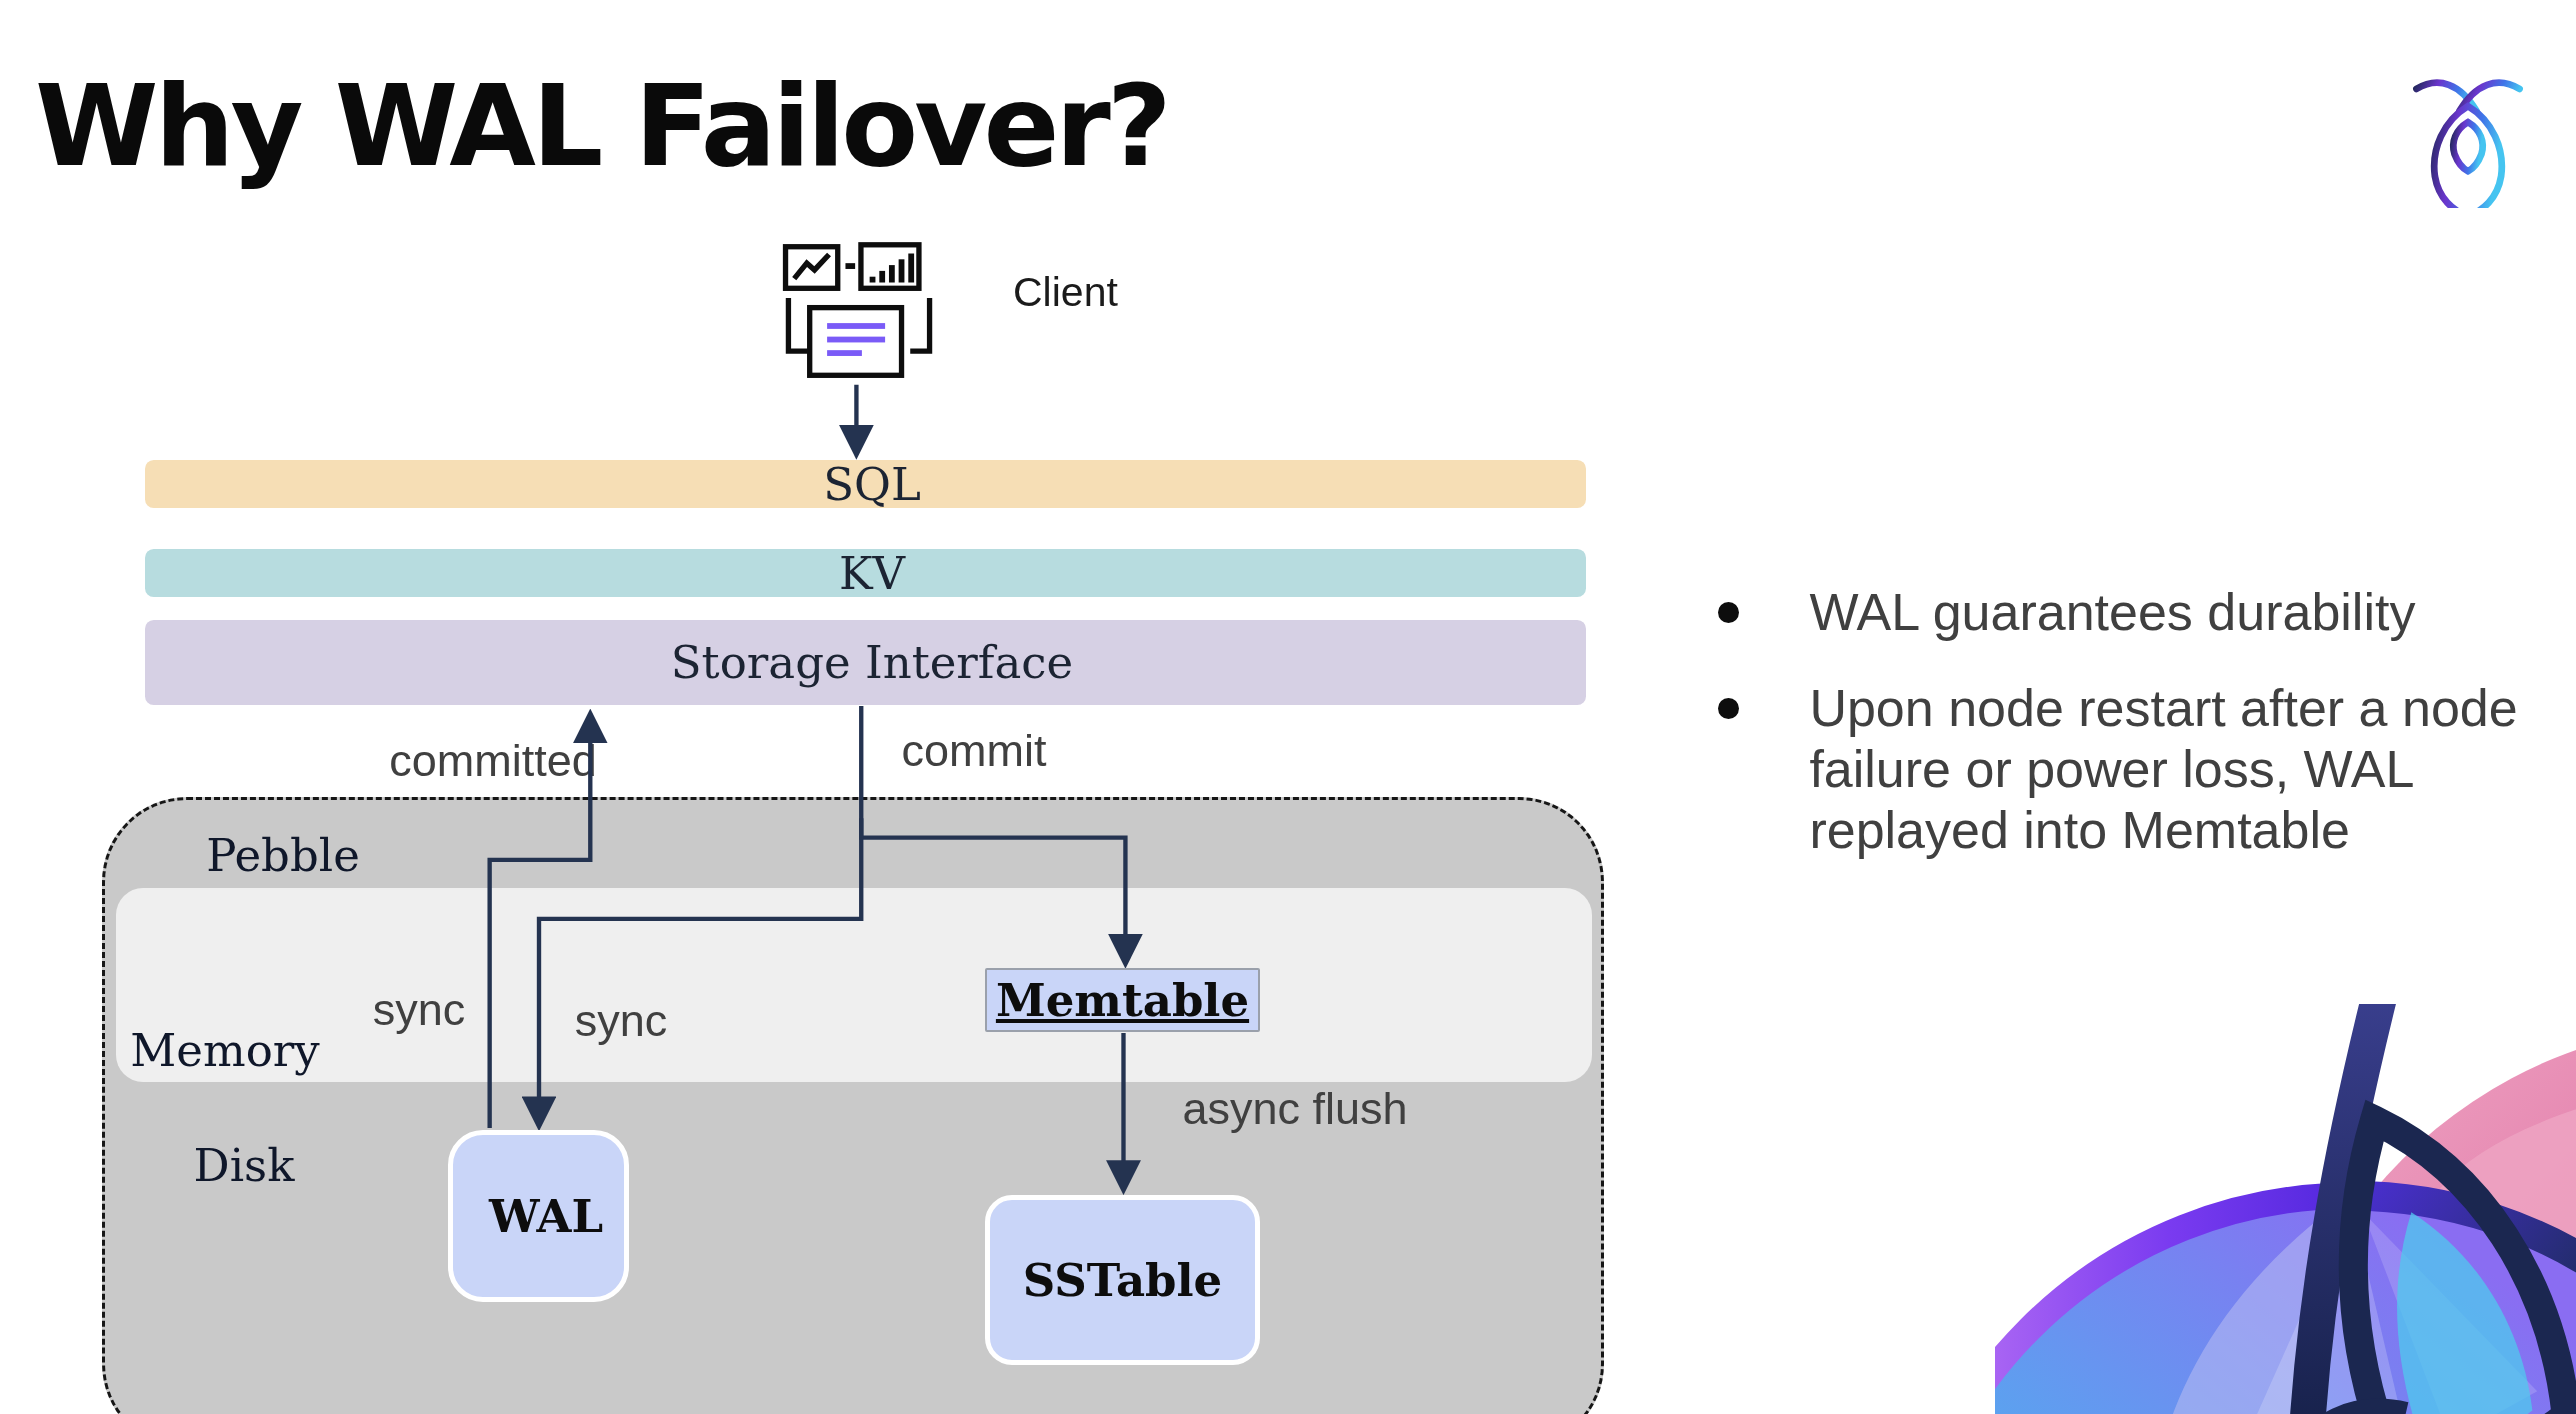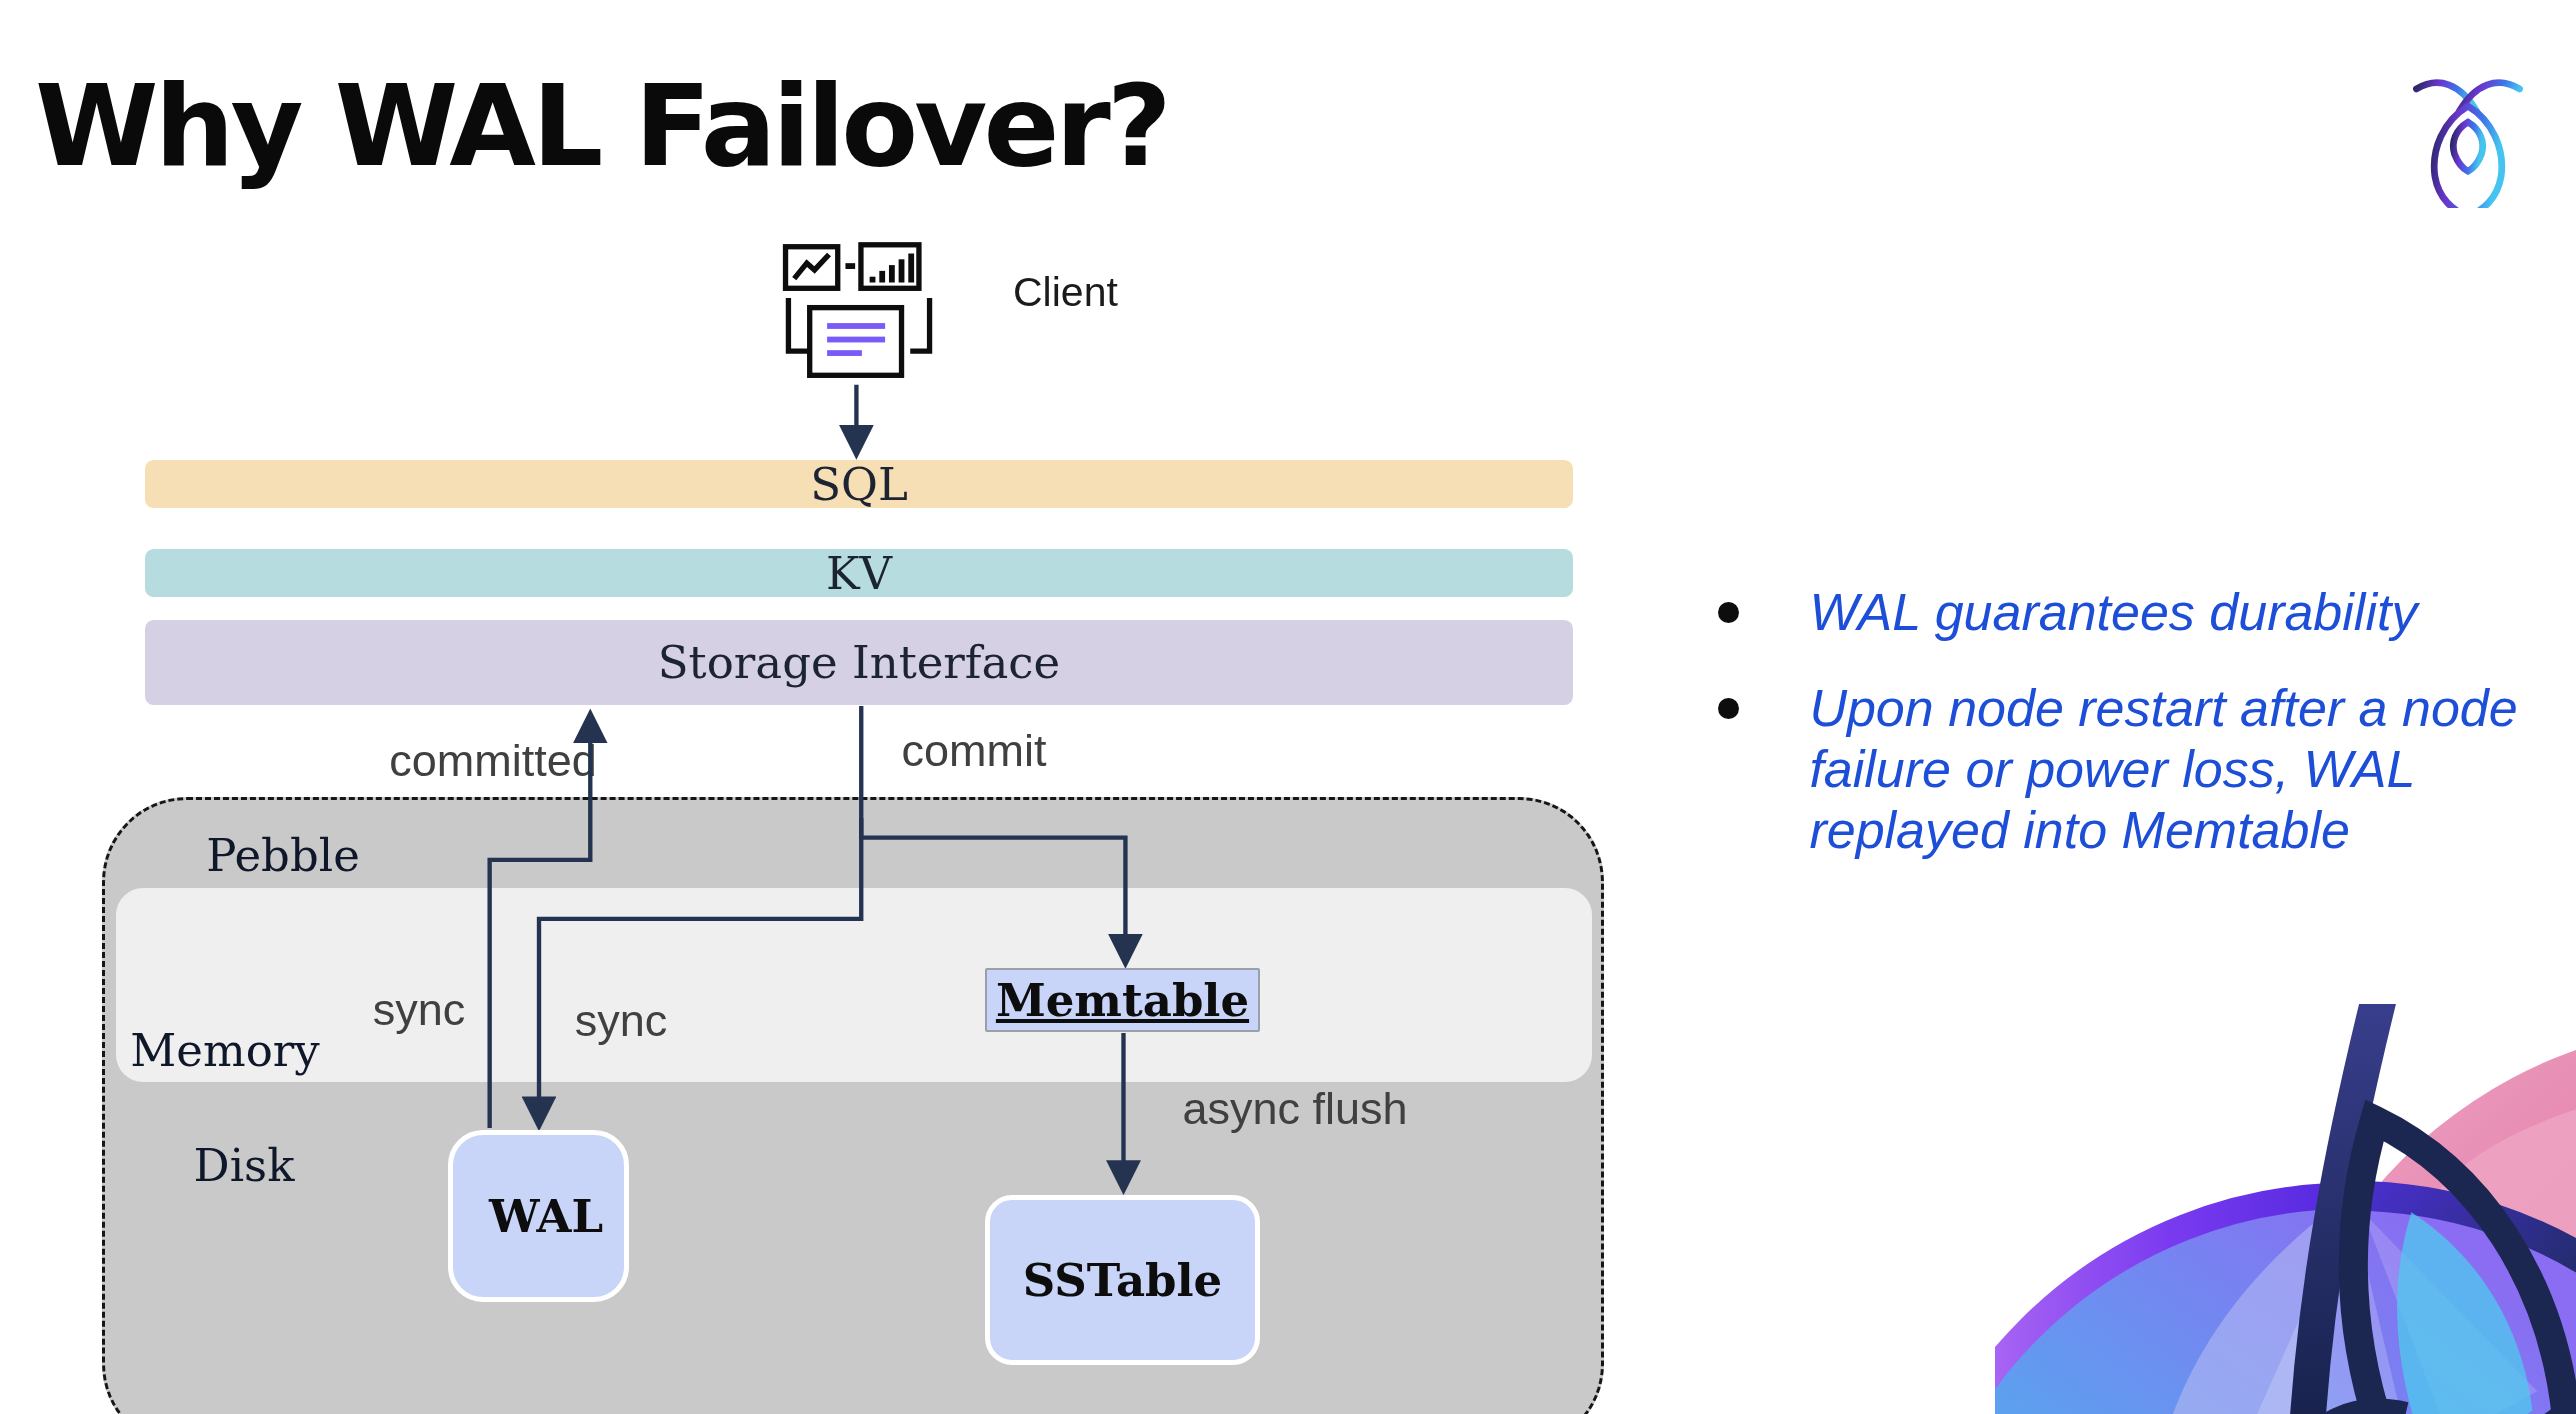--- a/index.html
+++ b/index.html
@@ -10,21 +10,21 @@
   
   .title{left:35px;top:17.4px;font-family:"DejaVu Sans",sans-serif;font-weight:bold;
          font-size:112px;letter-spacing:-3.9px;color:#0a0a0a;white-space:nowrap;}
 
   
   .sans-label{font-size:39px;color:#1b1b1b;white-space:nowrap;}
   .client-label{left:1013px;top:225px;font-size:41px;}
 
   
   .bar{left:145px;width:1428px;border-radius:8.7px;display:flex;align-items:center;justify-content:center;
-       font-family:"DejaVu Serif",serif;font-size:45px;color:#1c2433;}
+       font-family:"DejaVu Serif",serif;font-size:45px;color:#1c2433;padding-left:13px;}
   .bar-sql{top:416px;height:48px;background:#f6deb5;}
   .bar-kv{top:505px;height:48px;background:#b7dcdf;text-align:right;}
   .bar-si{top:576px;height:85px;background:#d6d0e4;}
 
   
   .pebble{left:102px;top:753px;width:1502px;height:652px;background:#c9c9c9;
           border:3.9px dashed #161616;border-radius:85px;box-sizing:border-box;}
   .memory-band{left:116px;top:844px;width:1476px;height:194px;background:#efefef;border-radius:27px;}
   .serif-label{font-family:"DejaVu Serif",serif;font-size:45px;color:#0f172a;white-space:nowrap;
                transform:translate(-50%,-50%);}
@@ -37,21 +37,21 @@
   .node-sstable{left:985px;top:1151px;width:275px;height:170px;border:5.8px solid #ffffff;border-radius:27px;}
 
   
   .edge-label{font-size:45px;color:#404040;white-space:nowrap;transform:translate(-50%,-50%);}
 
   
   .bullets{left:1699px;top:538px;width:852px;}
   .bullet{display:flex;margin-bottom:35px;}
   .bullet-dot{width:21px;height:21px;border-radius:50%;background:#0d0d0d;flex:0 0 21px;
               margin:20.3px 70px 0 19.4px;}
-  .bullet-text{font-size:52px;line-height:61px;color:#1d4ed8;width:711px;font-style:italic;}
+  .bullet-text{font-size:52px;line-height:61px;color:#404040;width:711px;}
 
   .svg-abs{position:absolute;left:0;top:0;}
 </style>
 </head>
 <body>
 
 <div class="slide">
 
   <div class="abs title">Why WAL Failover?</div>
 

